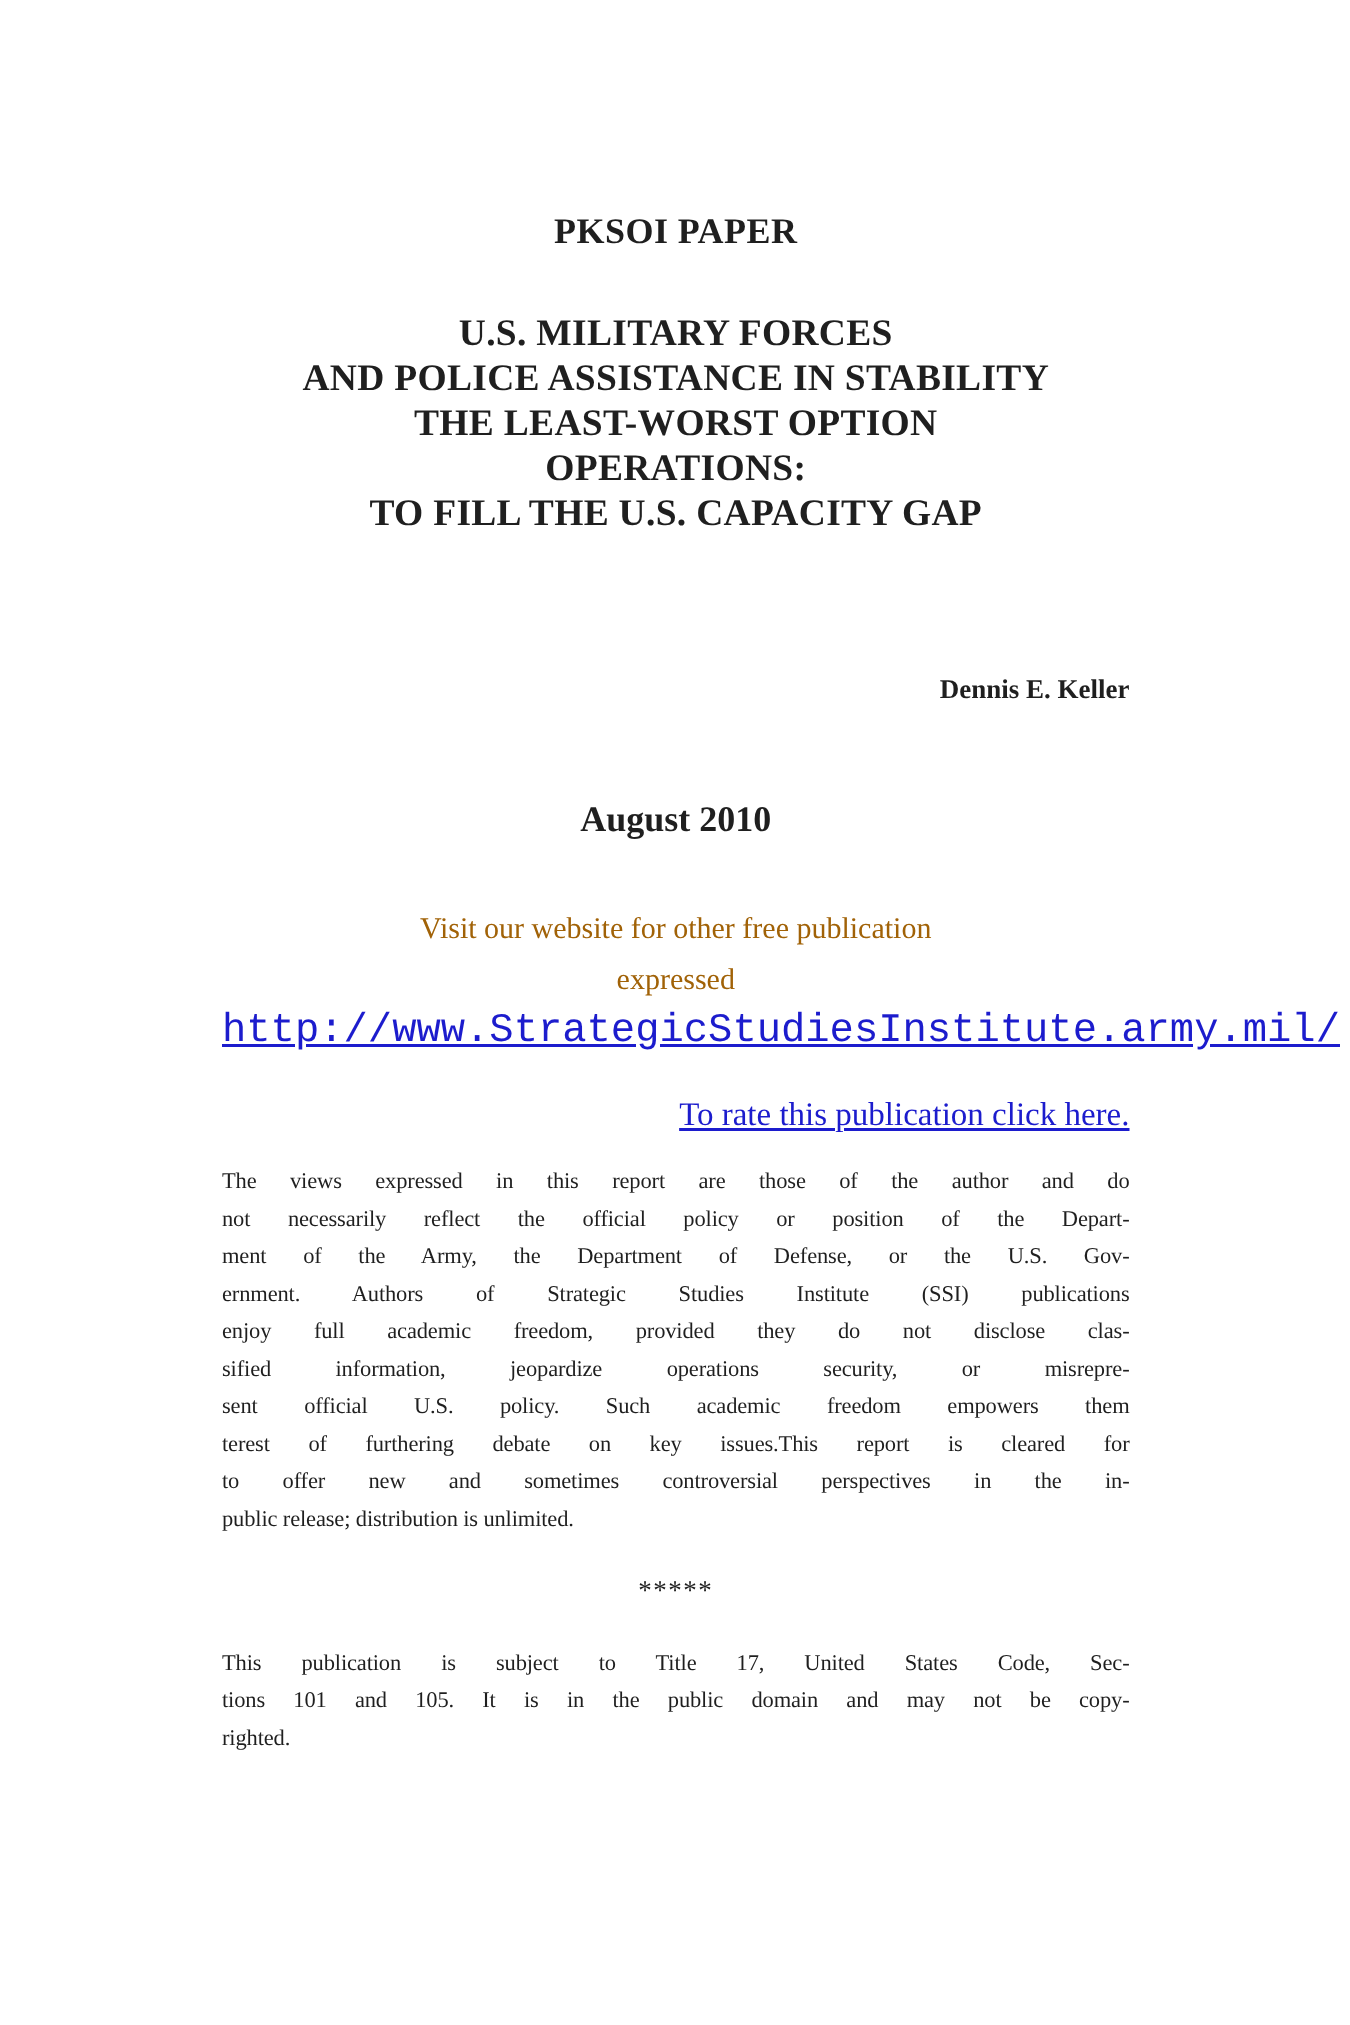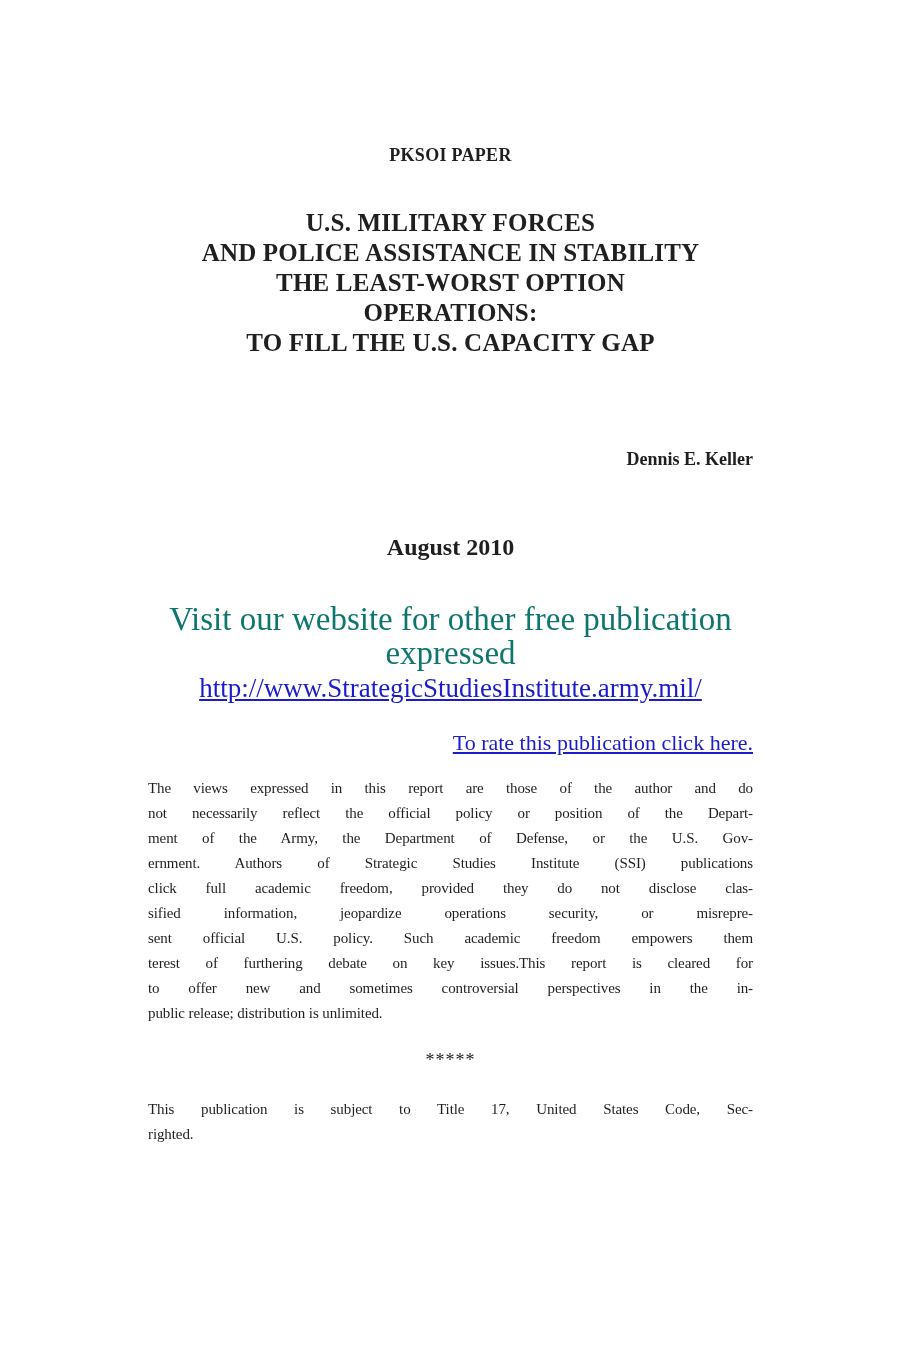--- a/index.html
+++ b/index.html
@@ -16,21 +16,21 @@
     color: var(--text);
     overflow: hidden;
   }
   .page {
     width: 900px;
     height: 1350px;
     padding: 140px 147px 0 148px;
   }
   .centered .line { text-align: center; }
   .series {
-    font-size: 18px;
+    font-size: 24px;
     font-weight: bold;
     line-height: 30px;
     text-align: center;
     letter-spacing: 0.3px;
   }
   .doc-title {
     margin-top: 38px;
     font-size: 25px;
     font-weight: bold;
     line-height: 30px;
@@ -45,34 +45,35 @@
   }
   .pubdate {
     margin-top: 58px;
     font-size: 24px;
     font-weight: bold;
     line-height: 30px;
     text-align: center;
   }
   .visit {
     margin-top: 40px;
-    font-size: 33px;
+    font-size: 20px;
     line-height: 34px;
-    color: #0f766e;
+    color: #a16207;
   }
   .url-link {
     display: block;
     margin-top: 0;
     font-size: 27px;
     line-height: 36px;
     text-align: center;
     color: var(--link);
     text-decoration: underline;
     white-space: nowrap;
     cursor: pointer;
+    font-family: Liberation Mono, monospace;
   }
   .rate-link {
     display: block;
     margin-top: 22px;
     font-size: 22px;
     line-height: 30px;
     text-align: right;
     color: var(--link);
     text-decoration: underline;
     cursor: pointer;
@@ -126,28 +127,29 @@
 
   <a class="url-link">http://www.StrategicStudiesInstitute.army.mil/</a>
 
   <a class="rate-link">To rate this publication click here.</a>
 
   <div class="para disclaimer">
       <div class="line">The views expressed in this report are those of the author and do</div>
       <div class="line">not necessarily reflect the official policy or position of the Depart-</div>
       <div class="line">ment of the Army, the Department of Defense, or the U.S. Gov-</div>
       <div class="line">ernment. Authors of Strategic Studies Institute (SSI) publications</div>
-      <div class="line">click full academic freedom, provided they do not disclose clas-</div>
+      <div class="line">enjoy full academic freedom, provided they do not disclose clas-</div>
       <div class="line">sified information, jeopardize operations security, or misrepre-</div>
       <div class="line">sent official U.S. policy. Such academic freedom empowers them</div>
       <div class="line">terest of furthering debate on key issues.This report is cleared for</div>
       <div class="line">to offer new and sometimes controversial perspectives in the in-</div>
       <div class="line last">public release; distribution is unlimited.</div>
     </div>
 
   <div class="separator">*****</div>
 
   <div class="para copyright">
       <div class="line">This publication is subject to Title 17, United States Code, Sec-</div>
+      <div class="line">tions 101 and 105. It is in the public domain and may not be copy-</div>
       <div class="line last">righted.</div>
     </div>
 
 </div>
 
 </body></html>

